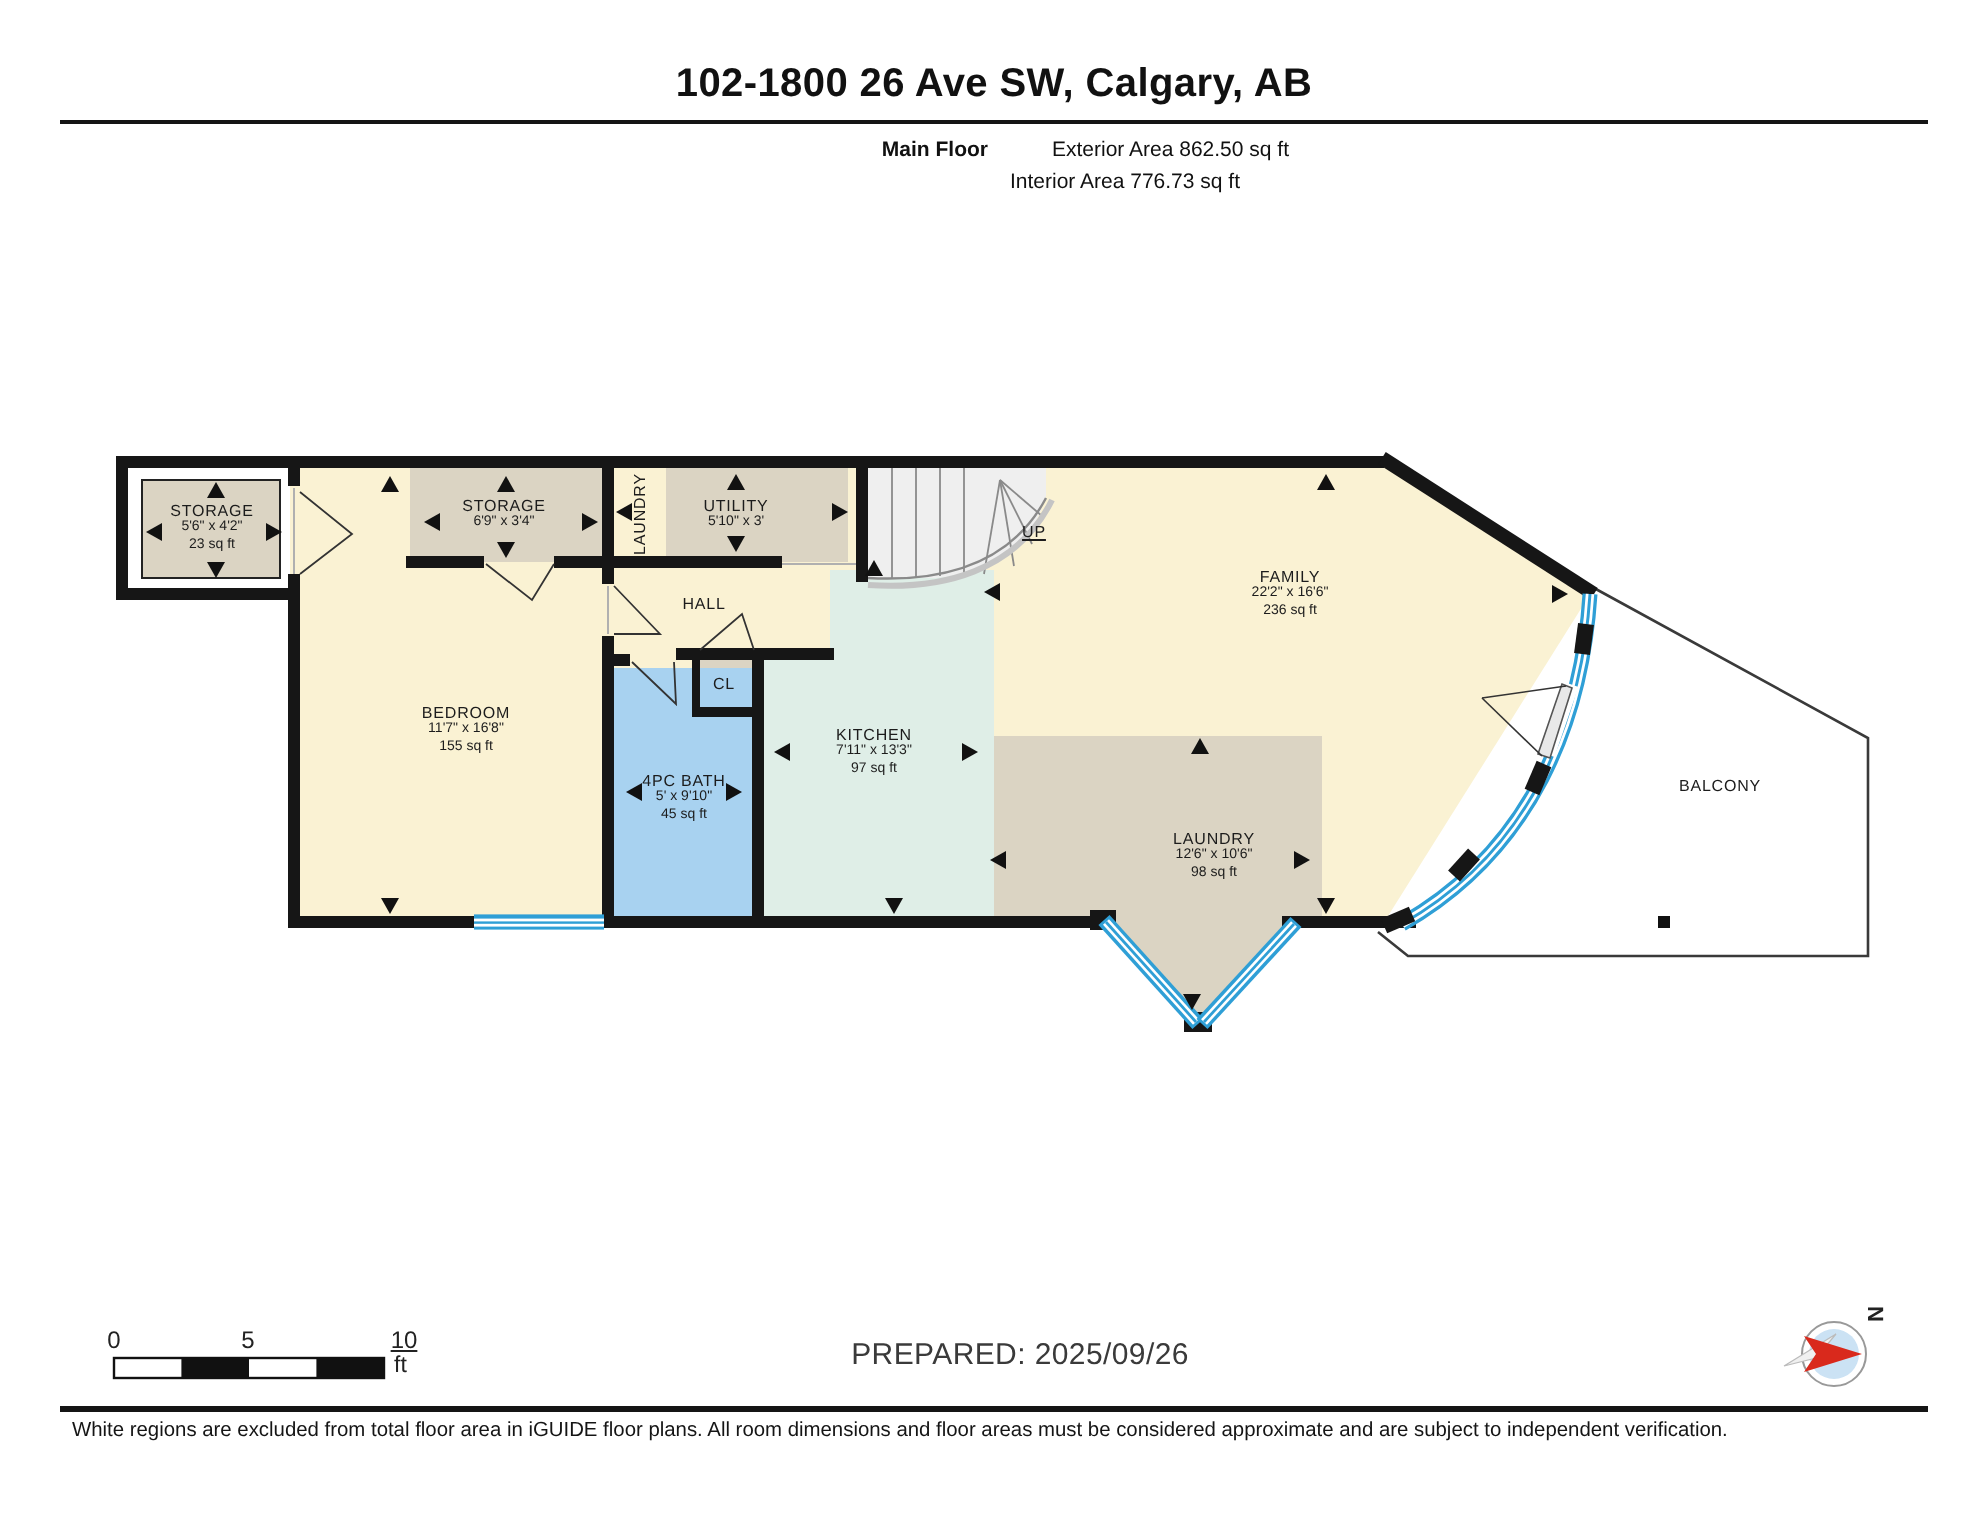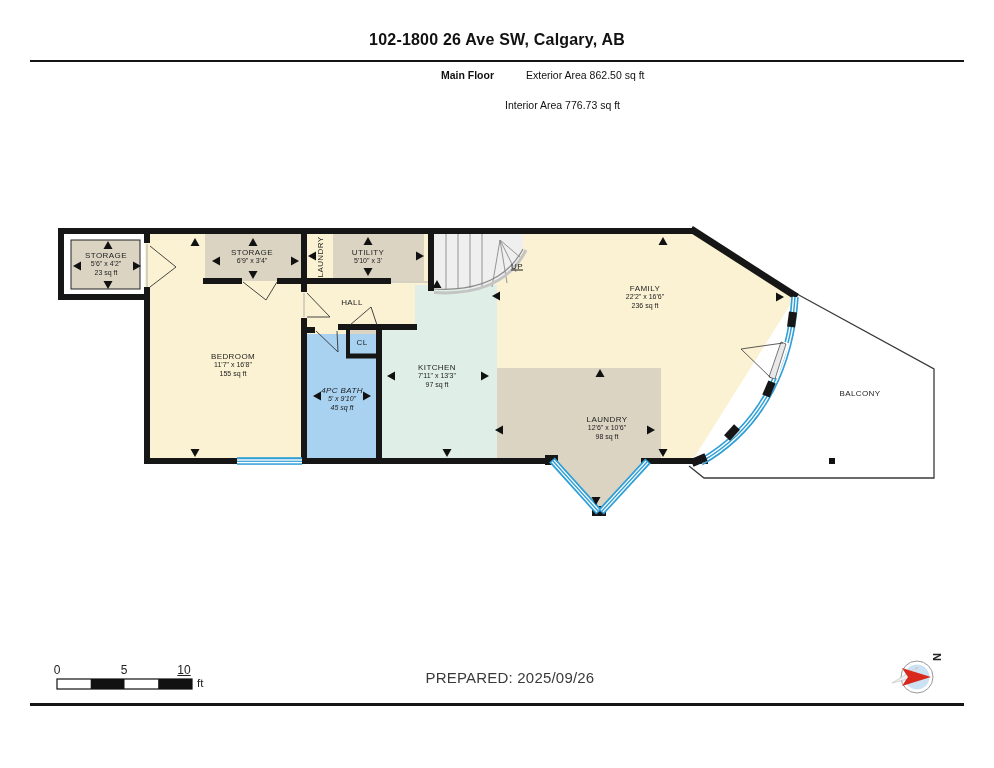--- a/index.html
+++ b/index.html
@@ -1,25 +1,25 @@
 <!DOCTYPE html>
 <html><head>
 <meta charset="utf-8">
 <style>
   html,body{margin:0;padding:0;background:#fff;}
   .page{position:relative;width:994px;height:768px;background:#fff;overflow:hidden;
         font-family:"Liberation Sans",sans-serif;color:#111;}
   .abs{position:absolute;}
-  .title{top:31px;left:0;width:100%;text-align:center;font-size:16px;font-weight:bold;letter-spacing:.2px;}
+  .title{top:31px;left:0;width:100%;text-align:center;font-size:20px;font-weight:bold;letter-spacing:.2px;}
   .rule{background:#151515;}
   .rule-top{top:60px;left:30px;width:934px;height:2px;}
   .rule-bottom{top:703px;left:30px;width:934px;height:3px;}
   .floor-label{top:69px;left:352px;width:142px;text-align:right;font-size:10.5px;font-weight:bold;}
   .area-line1{top:69px;left:505px;font-size:10.5px;padding-left:21px;}
-  .area-line2{top:85px;left:505px;font-size:10.5px;margin-top:14px;}
+  .area-line2{top:85px;left:505px;font-size:10.5px;}
   .room-label{position:absolute;transform:translate(-50%,-50%);text-align:center;color:#1c1c1c;z-index:5;}
   .rn{font-size:8px;letter-spacing:.4px;line-height:9px;white-space:nowrap;}
   .rd{font-size:7px;line-height:8.5px;white-space:nowrap;}
   .laundry{transform:translate(-50%,-50%) rotate(-90deg);}
   .up-label{font-size:7px;letter-spacing:.5px;}
   .scale-num{position:absolute;transform:translateX(-50%);top:663px;font-size:12px;color:#222;}
   .scale-ft{position:absolute;top:677px;left:197px;font-size:11.5px;color:#222;}
   .prepared{top:669px;left:510px;transform:translateX(-50%);font-size:15px;color:#3a3a3a;letter-spacing:.2px;white-space:nowrap;}
   .disclaimer{top:710px;left:36px;font-size:10.2px;color:#151515;white-space:nowrap;}
   .compass-n{top:651px;left:933px;font-size:11px;font-weight:bold;transform:rotate(90deg);color:#222;}
@@ -213,21 +213,21 @@
     <div class="rn">HALL</div>
   </div>
   <div class="room-label" style="top:342px;left:362px;">
     <div class="rn">CL</div>
   </div>
   <div class="room-label" style="top:365px;left:233px;">
     <div class="rn">BEDROOM</div>
     <div class="rd">11'7" x 16'8"</div>
     <div class="rd">155 sq ft</div>
   </div>
-  <div class="room-label" style="top:399px;left:342px;font-style:italic;">
+  <div class="room-label" style="top:399px;left:342px;">
     <div class="rn">4PC BATH</div>
     <div class="rd">5' x 9'10"</div>
     <div class="rd">45 sq ft</div>
   </div>
   <div class="room-label" style="top:376px;left:437px;">
     <div class="rn">KITCHEN</div>
     <div class="rd">7'11" x 13'3"</div>
     <div class="rd">97 sq ft</div>
   </div>
   <div class="room-label" style="top:428px;left:607px;">
@@ -239,19 +239,20 @@
     <div class="rn">FAMILY</div>
     <div class="rd">22'2" x 16'6"</div>
     <div class="rd">236 sq ft</div>
   </div>
   <div class="room-label" style="top:393px;left:838px;padding-left:44px;">
     <div class="rn">BALCONY</div>
   </div>
 
   <div class="scale-num" style="left:57px;">0</div>
   <div class="scale-num" style="left:124px;">5</div>
-  <div class="scale-num" style="left:184px;text-decoration:underline;">10</div>
+  <div class="scale-num" style="left:202px;text-decoration:underline;">10</div>
   <div class="scale-ft">ft</div>
   <div class="abs prepared">PREPARED: 2025/09/26</div>
   <div class="abs compass-n">N</div>
   <div class="abs rule rule-bottom"></div>
+  <div class="abs disclaimer">White regions are excluded from total floor area in iGUIDE floor plans. All room dimensions and floor areas must be considered approximate and are subject to independent verification.</div>
 
 </div>
 
 </body></html>

